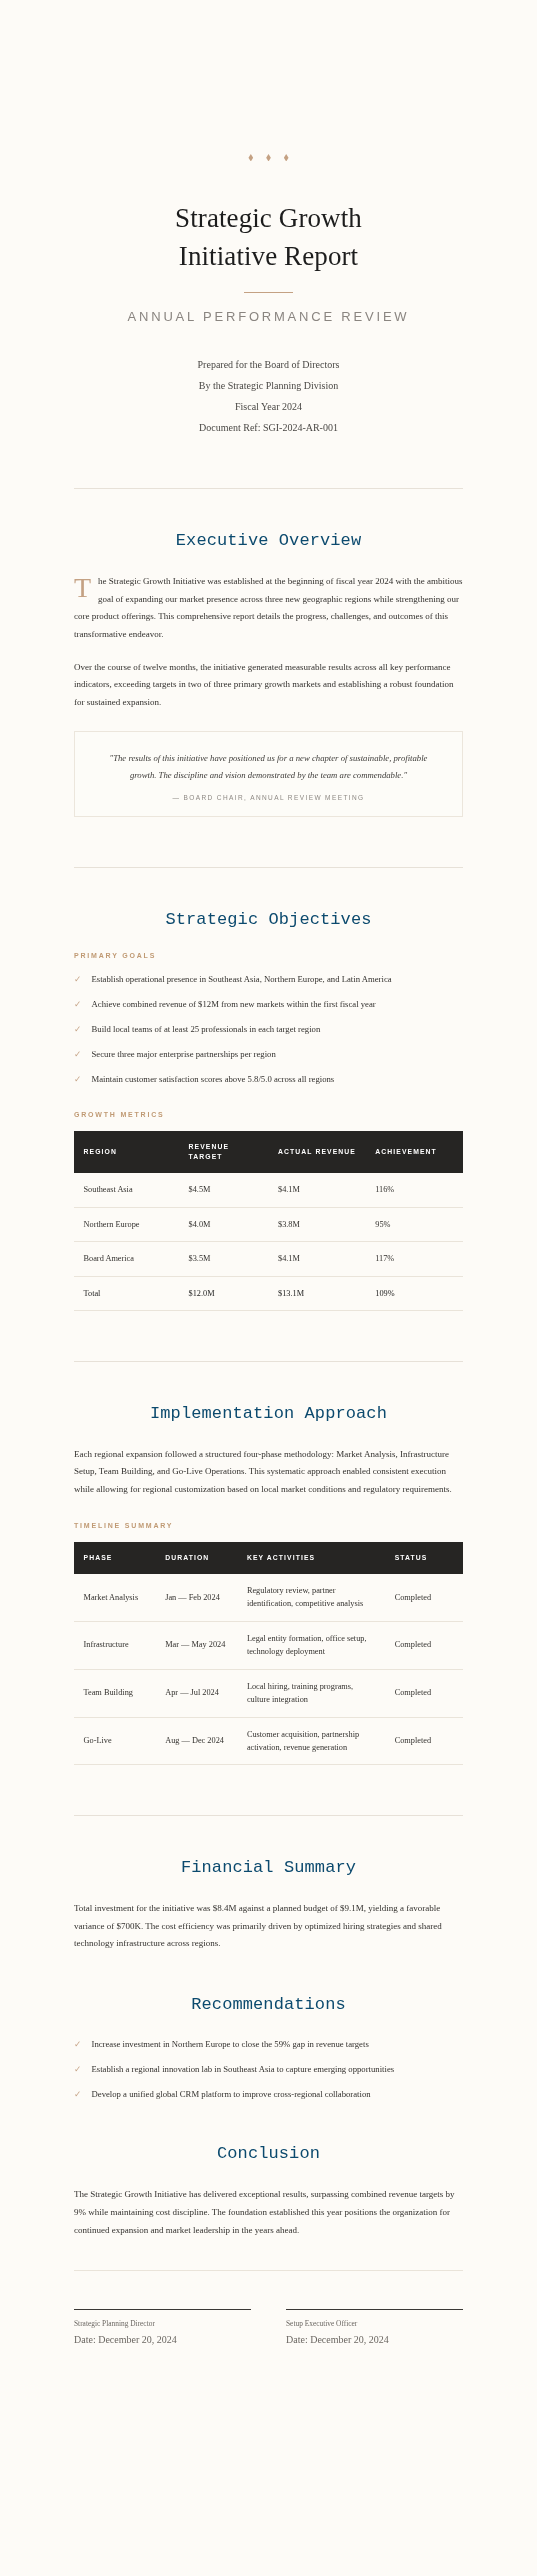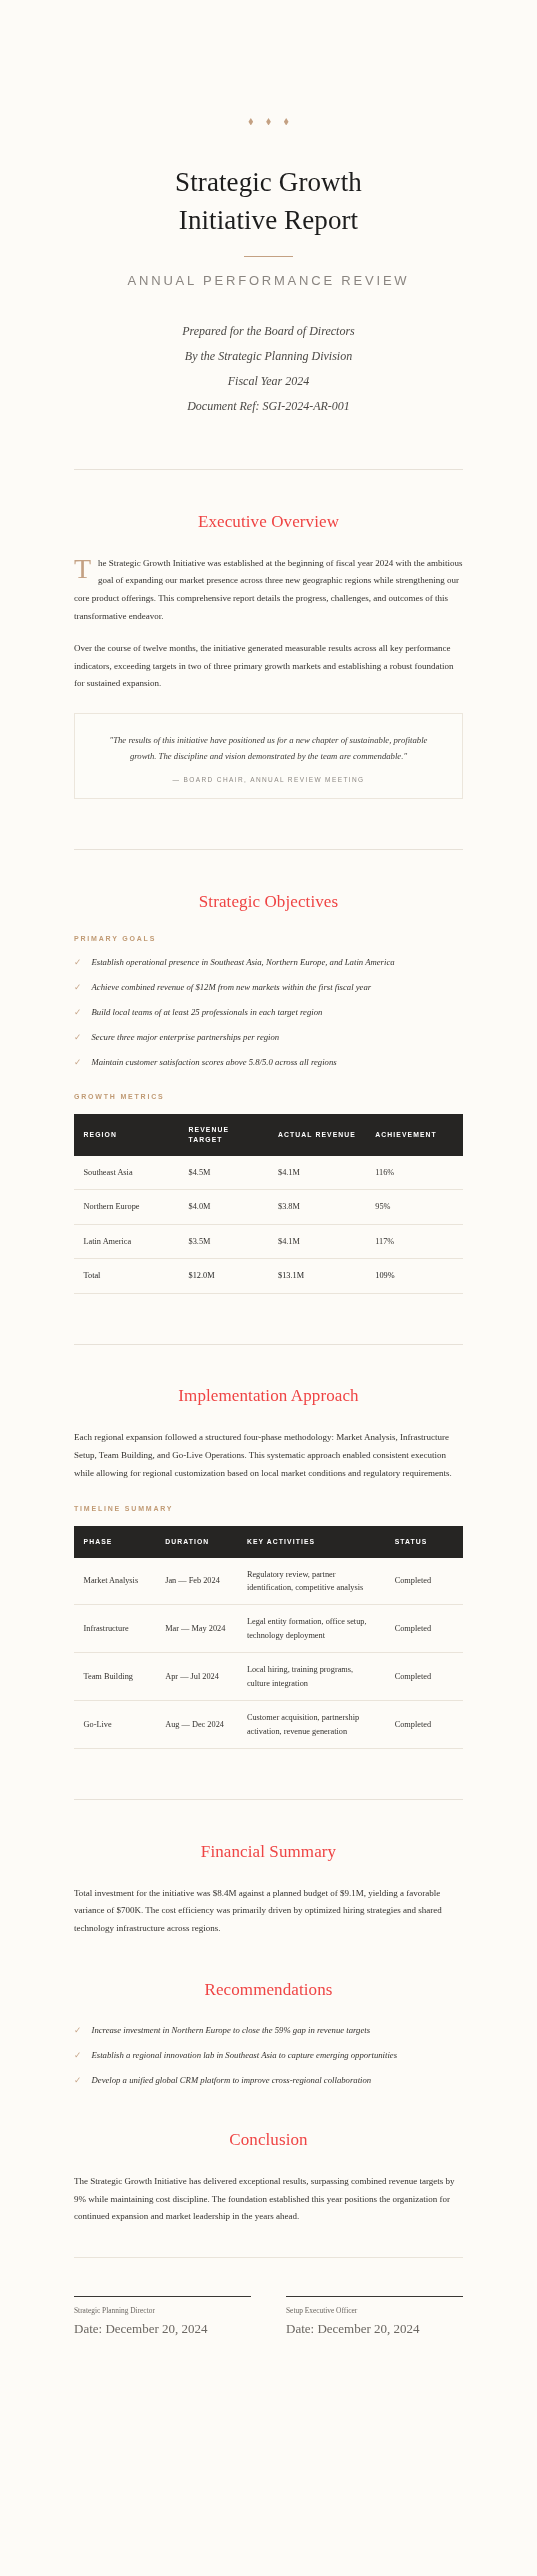--- a/index.html
+++ b/index.html
@@ -11,20 +11,21 @@
     width: 537px;
     font-family: "Liberation Serif", "DejaVu Serif", serif;
     color: #2b2b2b;
     -webkit-font-smoothing: antialiased;
   }
   .page {
     width: 537px;
     box-sizing: border-box;
     padding: 0 0 41px 0;
     background: #fdfbf7;
+    margin-top: 36px;
   }
 
   
   .cover {
     padding: 118px 74px 0 74px;
     text-align: center;
   }
   .ornament-row {
     display: flex;
     justify-content: center;
@@ -54,24 +55,23 @@
   }
   .doc-subtitle {
     font-family: "Liberation Sans", "DejaVu Sans", sans-serif;
     font-size: 13px;
     letter-spacing: 2.8px;
     color: #8a8580;
     text-transform: uppercase;
     margin: 0 0 31px 0;
   }
   .meta-line {
-    font-size: 12px;
+    font-size: 10px;
     color: #4a4845;
     line-height: 2.08;
-    font-style: italic;
   }
 
   
   .section-divider {
     height: 0.7px;
     background: #e7e1d8;
     margin: 50px 74px 0 74px;
   }
   .soft-divider {
     height: 0.7px;
@@ -80,23 +80,24 @@
   }
 
   
   .section {
     padding: 0 74px;
   }
   .section-title {
     font-size: 17px;
     font-weight: 400;
     text-align: center;
-    color: #ef4444;
+    color: #0c4a6e;
     letter-spacing: 0.1px;
     margin: 42px 0 23px 0;
+    font-family: Liberation Mono, monospace;
   }
   p.body-text {
     font-size: 9px;
     line-height: 1.96;
     color: #33312e;
     margin: 0 0 15px 0;
     text-align: left;
   }
   p.body-text:last-child { margin-bottom: 0; }
 
@@ -162,21 +163,21 @@
     color: #33312e;
   }
   ul.check-list li:last-child { margin-bottom: 0; }
   .check-icon {
     color: #c4a183;
     font-size: 8.8px;
     line-height: 1.72;
     flex: 0 0 auto;
     width: 8px;
   }
-  .check-label { flex: 1 1 auto; font-style: italic; }
+  .check-label { flex: 1 1 auto; }
 
   
   table.data-table {
     width: 100%;
     border-collapse: collapse;
     margin: 0;
     font-size: 8.3px;
   }
   table.data-table thead th {
     background: #262523;
@@ -225,21 +226,21 @@
     height: 0.7px;
     background: #3a3835;
     margin-bottom: 7.4px;
   }
   .sig-role {
     font-size: 7.4px;
     color: #6b6762;
     line-height: 1.85;
   }
   .sig-date {
-    font-size: 13px;
+    font-size: 10px;
     color: #6b6762;
     line-height: 1.85;
   }
 </style>
 </head>
 <body>
 
 <div class="page">
 
   <div class="cover">
@@ -323,21 +324,21 @@
           <td>$4.1M</td>
           <td>116%</td>
         </tr>
         <tr>
           <td>Northern Europe</td>
           <td>$4.0M</td>
           <td>$3.8M</td>
           <td>95%</td>
         </tr>
         <tr>
-          <td>Latin America</td>
+          <td>Board America</td>
           <td>$3.5M</td>
           <td>$4.1M</td>
           <td>117%</td>
         </tr>
         <tr class="total-row">
           <td>Total</td>
           <td>$12.0M</td>
           <td>$13.1M</td>
           <td>109%</td>
         </tr>

